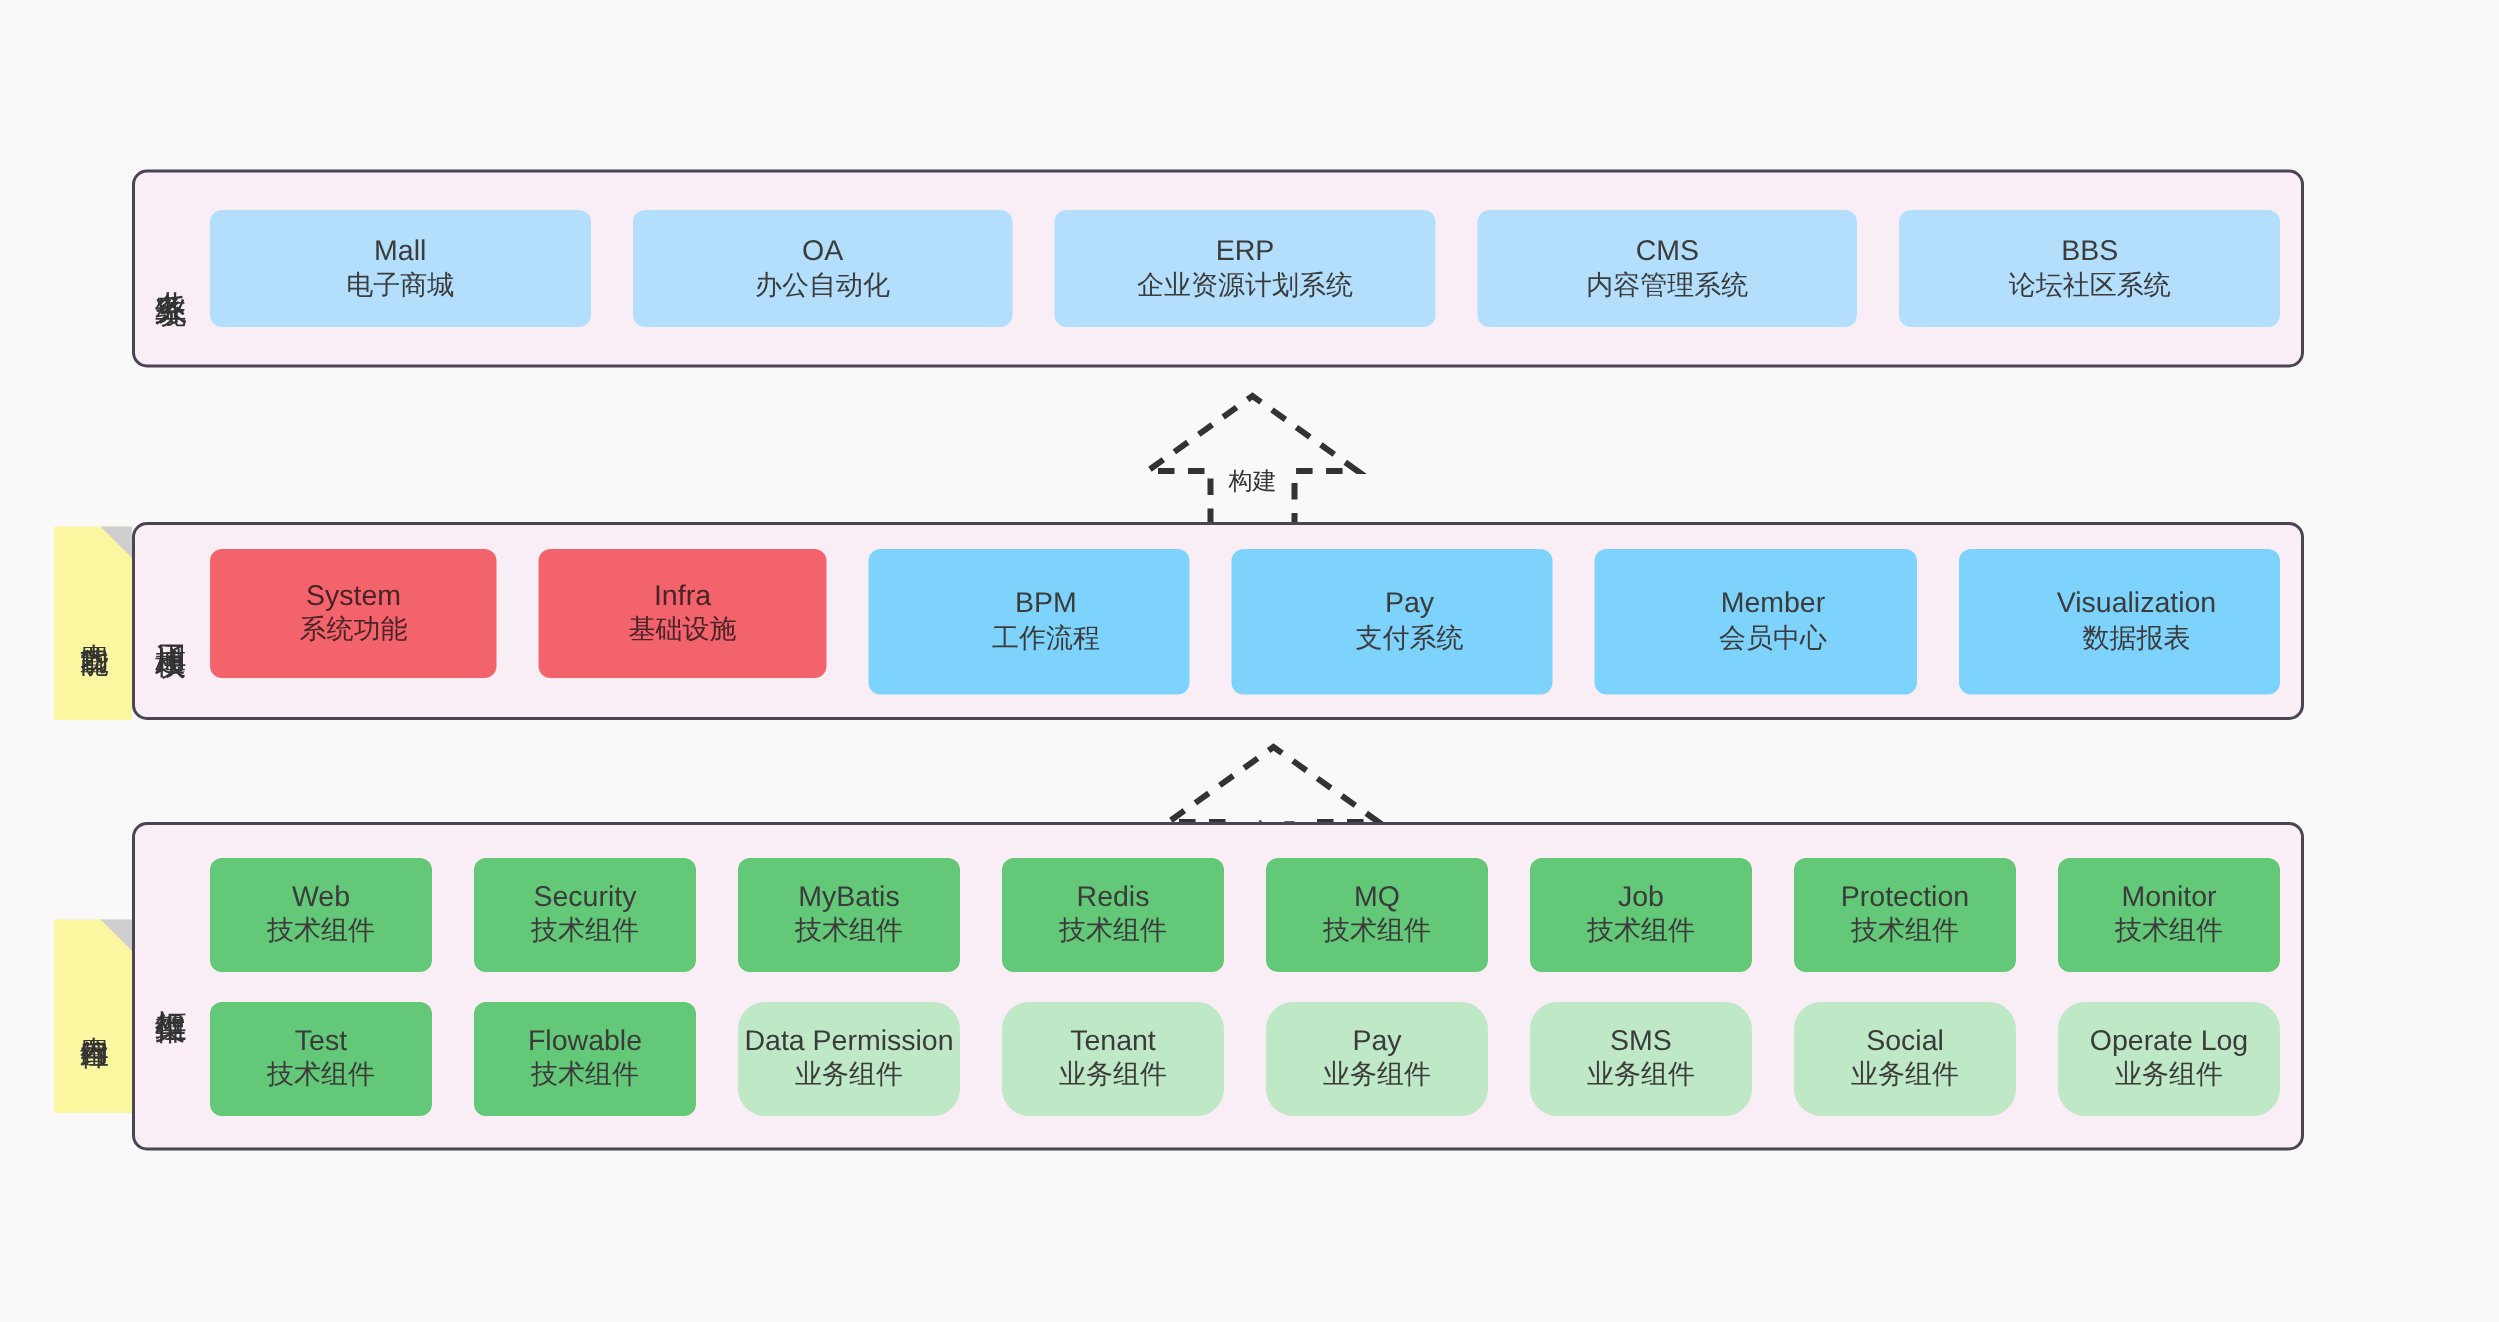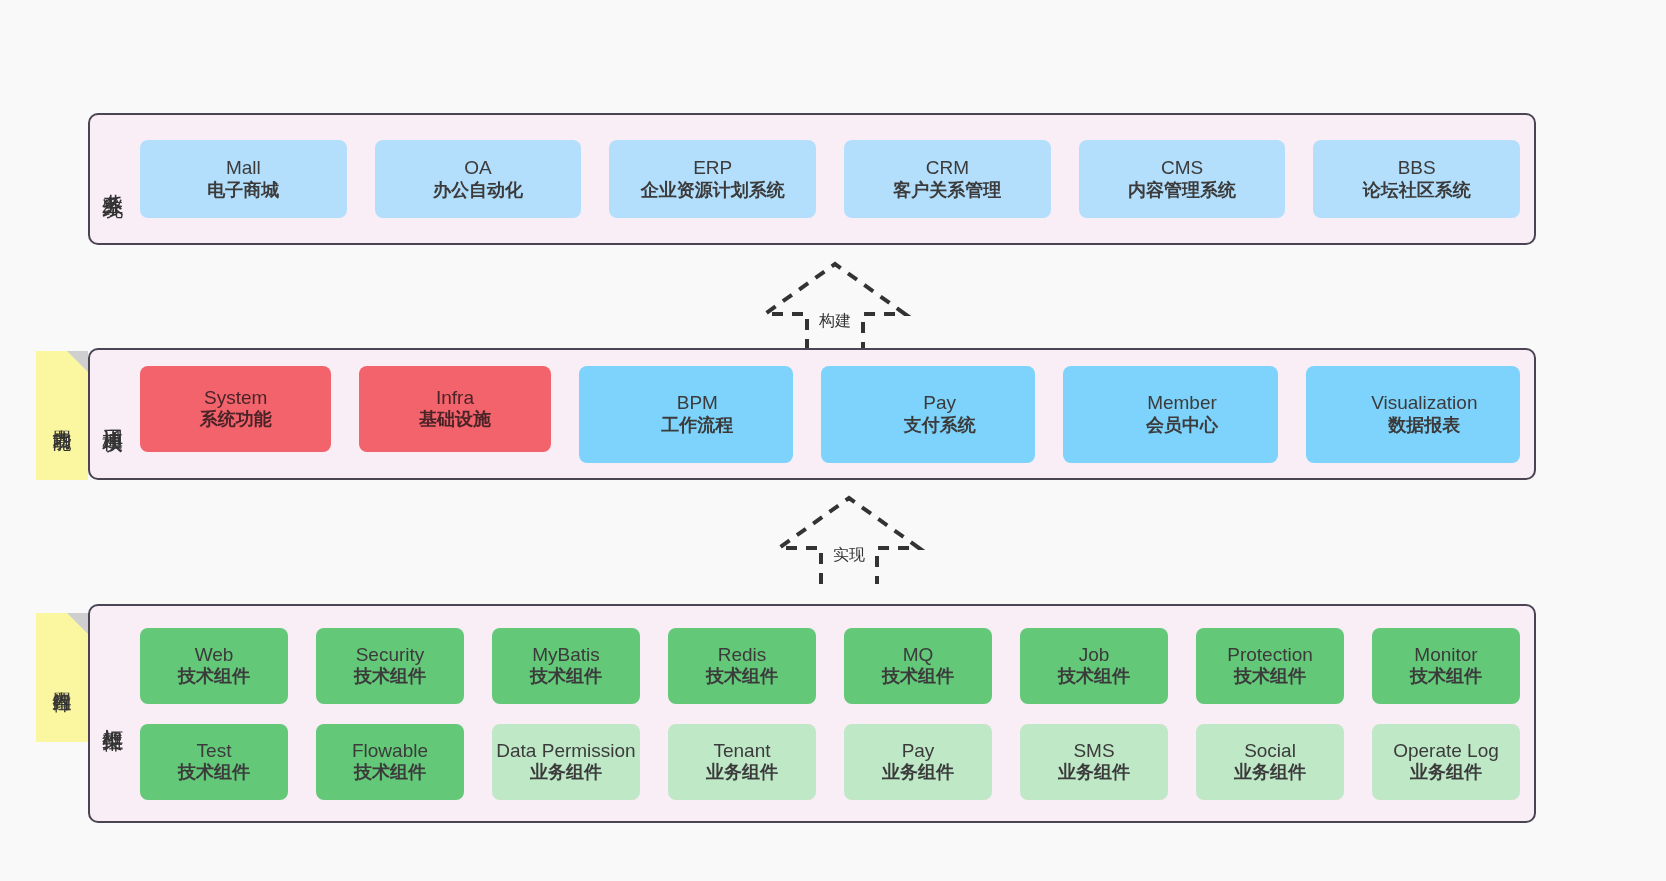--- a/index.html
+++ b/index.html
@@ -67,33 +67,33 @@
     border-radius: 8px;
     display: flex;
     flex-direction: column;
     align-items: center;
     justify-content: center;
     text-align: center;
     line-height: 1.22;
     padding: 6px 4px;
   }
   .card .t1 { font-size: 19px; color: #3b3b3b; }
-  .card .t2 { font-size: 18px; color: #3b3b3b; font-weight: bold; }
+  .card .t2 { font-size: 18px; color: #3b3b3b; }
 
   .card.blue   { background: #b3dffc; height: 78px; }
   .card.red    { background: #f3636c; height: 86px; }
   .card.red .t1, .card.red .t2 { color: #4a2327; }
   .card.pink   { background: #7dd3fc; height: 97px; padding-left: 27px; }
   .card.green  { background: #63c878; height: 76px; }
-  .card.lgreen { background: #bfe8c7; height: 76px; }
+  .card.lgreen { background: #bfe8c7; height: 76px; border-radius: 18px; }
 
   
   #layer-business { left: 88px;  top: 113px; width: 1448px; height: 132px; }
   #layer-common   { left: 88px;  top: 348px; width: 1448px; height: 132px; }
-  #layer-frame    { left: 88px;  top: 604px; width: 1448px; height: 219px; }
+  #layer-frame    { left: 88px;  top: 548px; width: 1448px; height: 219px; }
 
   #layer-frame .layer-body { gap: 20px; padding-top: 10px; padding-bottom: 10px; }
 
   
   .note {
     position: absolute;
     box-sizing: border-box;
     background: #fbf6a0;
     width: 52px;
     display: flex;
@@ -158,24 +158,20 @@
         <div class="card blue">
           <span class="t1">OA</span>
           <span class="t2">办公自动化</span>
         </div>
 
         <div class="card blue">
           <span class="t1">ERP</span>
           <span class="t2">企业资源计划系统</span>
         </div>
 
-        <div class="card blue">
-          <span class="t1">CRM</span>
-          <span class="t2">客户关系管理</span>
-        </div>
 
         <div class="card blue">
           <span class="t1">CMS</span>
           <span class="t2">内容管理系统</span>
         </div>
 
         <div class="card blue">
           <span class="t1">BBS</span>
           <span class="t2">论坛社区系统</span>
         </div>

